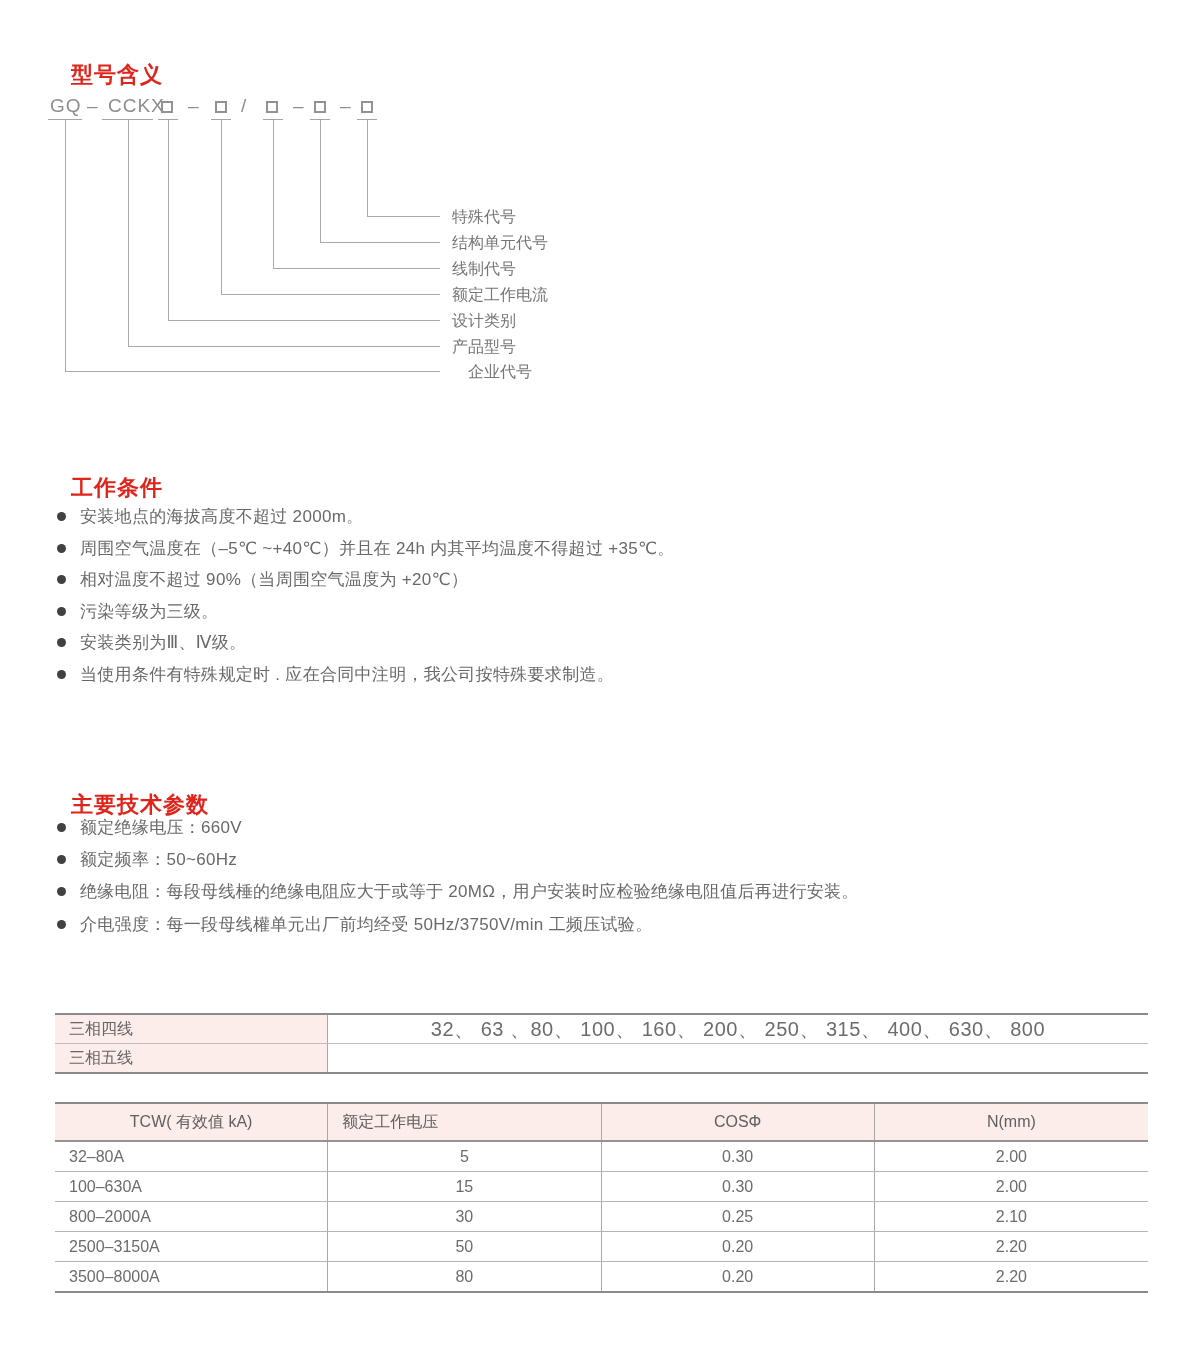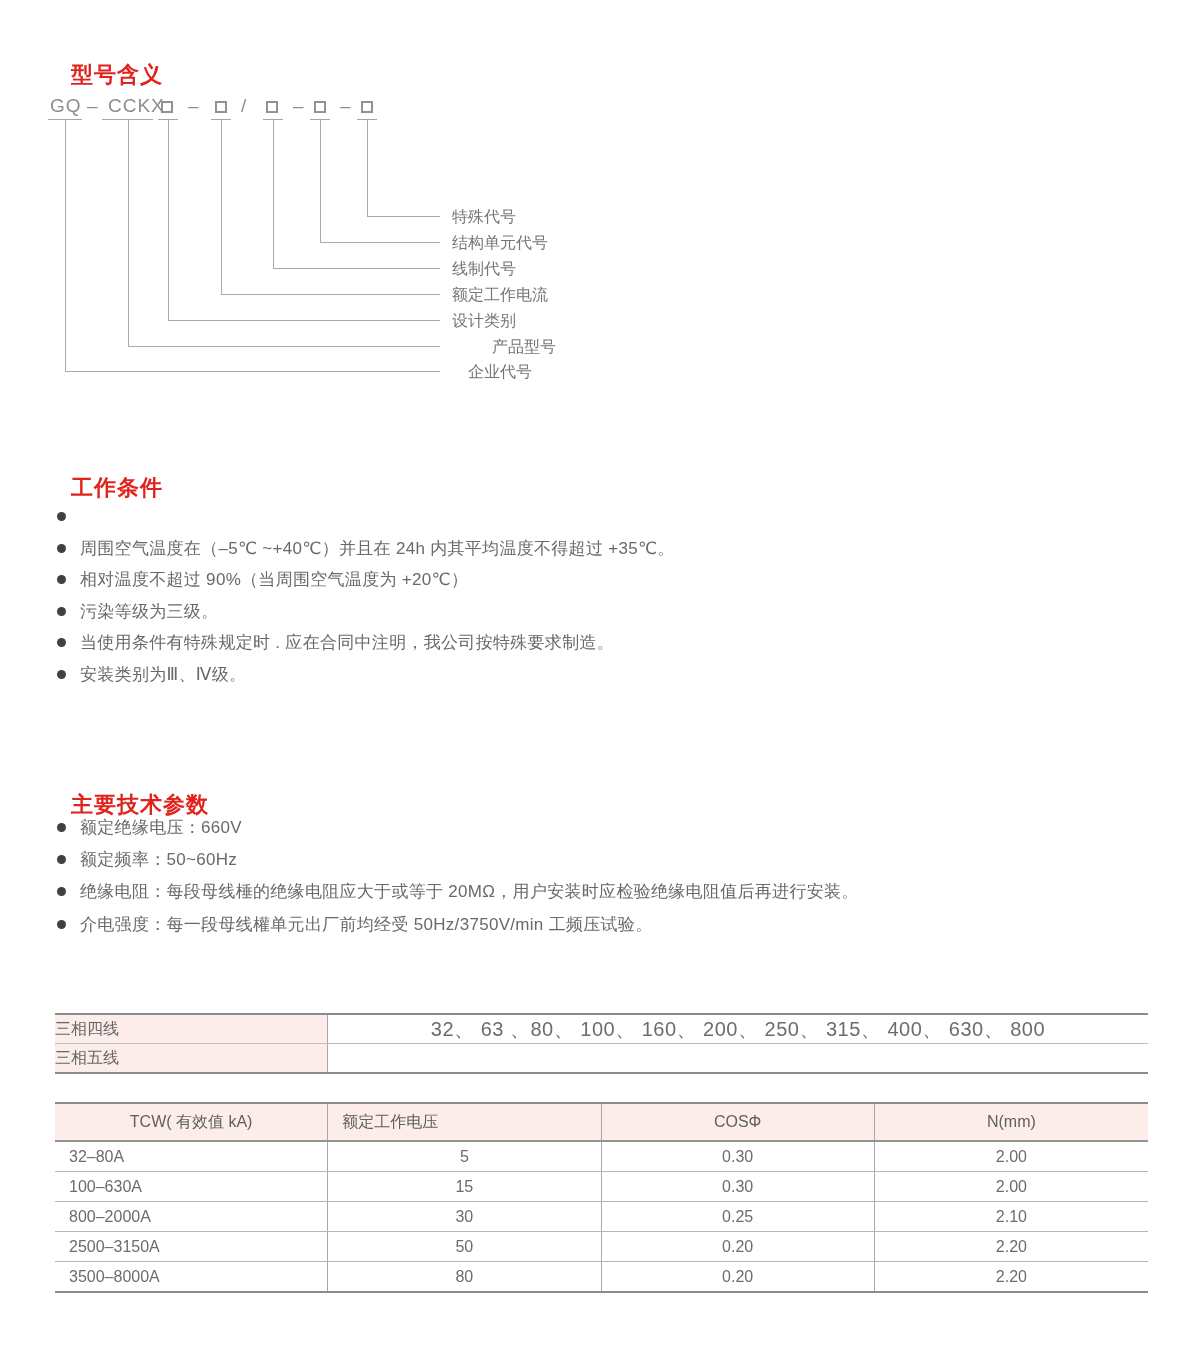--- a/index.html
+++ b/index.html
@@ -26,21 +26,21 @@
   .bullet-row{display:flex;align-items:flex-start;}
   #wc-list .bullet-row{height:31.5px;}
   #tp-list .bullet-row{height:32.2px;}
   .bullet-dot{width:9px;height:9px;border-radius:50%;background:#414141;margin:7px 14px 0 0;flex:none;}
   .bullet-text{font-size:17px;color:#696969;line-height:23px;white-space:nowrap;letter-spacing:0.3px;}
 
   
   .t1{position:absolute;left:55px;top:1013px;width:1093px;border-top:2px solid #8b8b8b;border-bottom:2px solid #8b8b8b;}
   .t1-row{display:flex;height:28px;}
   .t1-row.sep{border-bottom:1px solid #bdbdbd;}
-  .t1-label{width:273px;box-sizing:border-box;background:#fcecea;border-right:1px solid #a8a8a8;display:flex;align-items:center;font-size:16px;color:#666666;flex:none;}
+  .t1-label{width:273px;box-sizing:border-box;background:#fcecea;border-right:1px solid #a8a8a8;display:flex;align-items:center;padding-left:14px;font-size:16px;color:#666666;flex:none;}
   .t1-values{flex:1;display:flex;align-items:center;justify-content:center;font-size:20px;color:#6c6c6c;letter-spacing:0.5px;white-space:nowrap;}
 
   
   .t2{position:absolute;left:55px;top:1102px;width:1093px;border-top:2px solid #8b8b8b;border-bottom:2px solid #8b8b8b;}
   .t2-head{display:flex;height:36px;background:#fcecea;border-bottom:2px solid #949494;}
   .t2-row{display:flex;height:29px;border-bottom:1px solid #b5b5b5;}
   .t2-row:last-child{border-bottom:none;}
   .t2-cell{box-sizing:border-box;width:25%;display:flex;align-items:center;justify-content:center;font-size:16px;color:#6c6c6c;border-right:1px solid #a8a8a8;white-space:nowrap;}
   .t2-cell:last-child{border-right:none;}
   .t2-cell.c0{justify-content:flex-start;padding-left:14px;}
@@ -77,49 +77,50 @@
       <div class="diag-label" style="left: 452px; top: 112px;">特殊代号</div>
       <div class="connector" style="left: 320px; top: 25px; width: 120px; height: 123px;"></div>
       <div class="diag-label" style="left: 452px; top: 138px;">结构单元代号</div>
       <div class="connector" style="left: 273px; top: 25px; width: 167px; height: 149px;"></div>
       <div class="diag-label" style="left: 452px; top: 164px;">线制代号</div>
       <div class="connector" style="left: 221px; top: 25px; width: 219px; height: 175px;"></div>
       <div class="diag-label" style="left: 452px; top: 190px;">额定工作电流</div>
       <div class="connector" style="left: 168px; top: 25px; width: 272px; height: 201px;"></div>
       <div class="diag-label" style="left: 452px; top: 216px;">设计类别</div>
       <div class="connector" style="left: 128px; top: 25px; width: 312px; height: 227px;"></div>
-      <div class="diag-label" style="left: 452px; top: 242px; margin-left: 40px;">产品型号</div>
+      <div class="diag-label" style="left: 452px; top: 242px;">产品型号</div>
       <div class="connector" style="left: 65px; top: 25px; width: 375px; height: 252px;"></div>
       <div class="diag-label" style="left: 452px; top: 267px; margin-left: 16px;">企业代号</div>
     </div>
 
   <h2 class="sec-title" id="title-wc">工作条件</h2>
   <div class="bullets" id="wc-list">
       <div class="bullet-row">
         <div class="bullet-dot"></div>
+        <div class="bullet-text">安装地点的海拔高度不超过 2000m。</div>
       </div>
       <div class="bullet-row">
         <div class="bullet-dot"></div>
         <div class="bullet-text">周围空气温度在（–5℃ ~+40℃）并且在 24h 内其平均温度不得超过 +35℃。</div>
       </div>
       <div class="bullet-row">
         <div class="bullet-dot"></div>
         <div class="bullet-text">相对温度不超过 90%（当周围空气温度为 +20℃）</div>
       </div>
       <div class="bullet-row">
         <div class="bullet-dot"></div>
         <div class="bullet-text">污染等级为三级。</div>
       </div>
       <div class="bullet-row">
         <div class="bullet-dot"></div>
-        <div class="bullet-text">当使用条件有特殊规定时 . 应在合同中注明，我公司按特殊要求制造。</div>
+        <div class="bullet-text">安装类别为Ⅲ、Ⅳ级。</div>
       </div>
       <div class="bullet-row">
         <div class="bullet-dot"></div>
-        <div class="bullet-text">安装类别为Ⅲ、Ⅳ级。</div>
+        <div class="bullet-text">当使用条件有特殊规定时 . 应在合同中注明，我公司按特殊要求制造。</div>
       </div>
     </div>
 
   <h2 class="sec-title" id="title-tp">主要技术参数</h2>
   <div class="bullets" id="tp-list">
       <div class="bullet-row">
         <div class="bullet-dot"></div>
         <div class="bullet-text">额定绝缘电压：660V</div>
       </div>
       <div class="bullet-row">

